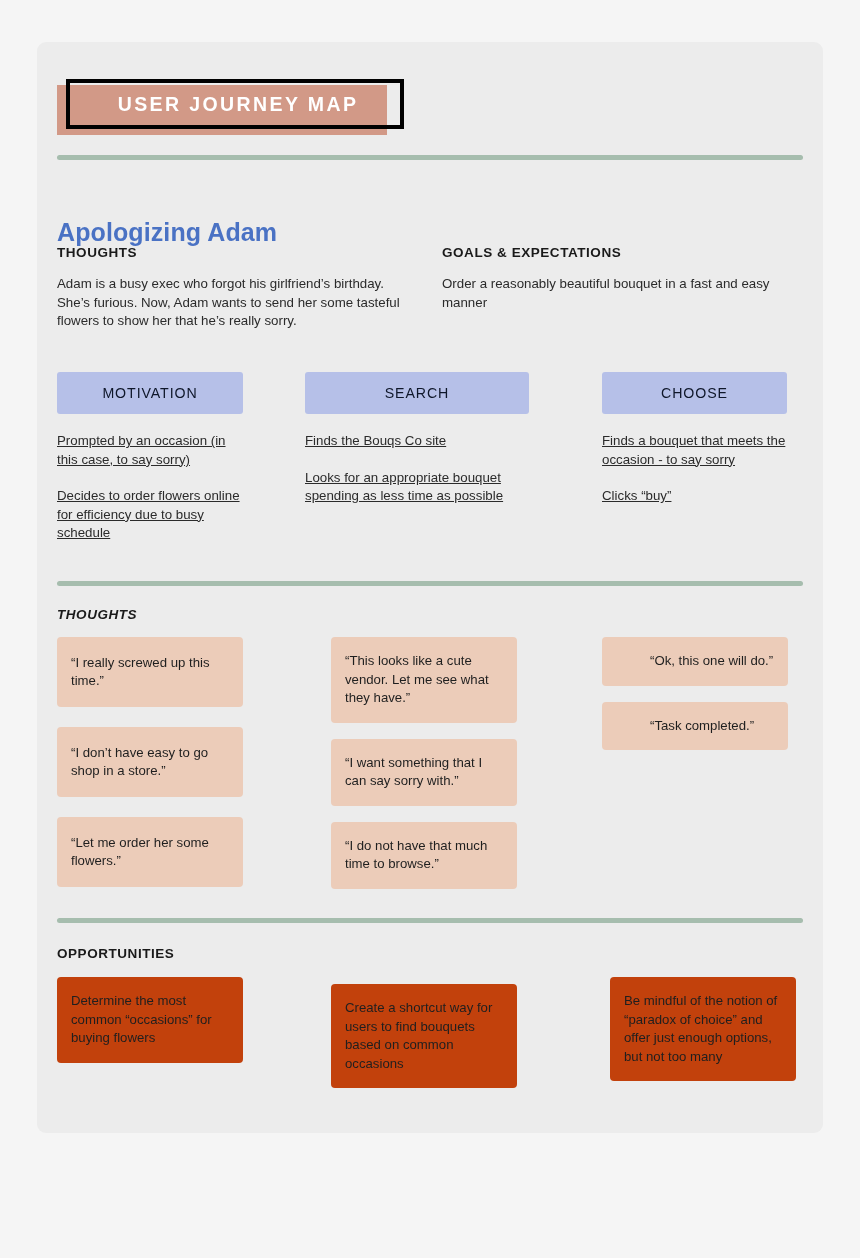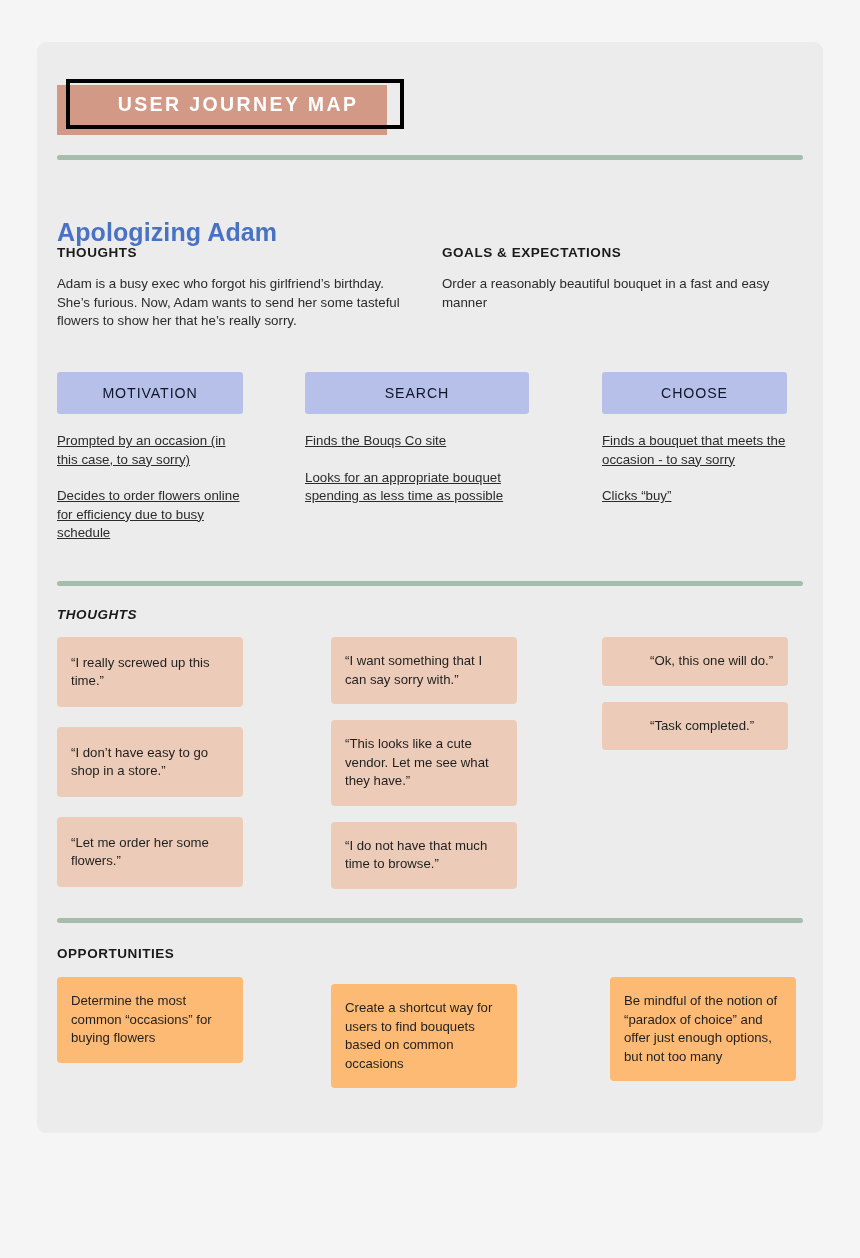--- a/index.html
+++ b/index.html
@@ -156,21 +156,21 @@
 
   .card {
     border-radius: 4px;
     padding: 15px 14px;
     font-size: 13.2px;
     line-height: 18.5px;
     color: #1f1f1f;
     box-sizing: border-box;
   }
   .thought-card { background: #ecccb9; }
-  .opp-card     { background: #fdba74; }
+  .opp-card     { background: #c2410c; }
 
   .thoughts-col.c0 .card { margin-bottom: 20px; min-height: 70px; }
   .thoughts-col.c1 .card { margin-bottom: 16px; }
   .thoughts-col.c2 .card { margin-bottom: 16px; }
   .opps-col .card { margin-bottom: 16px; }
   .card-col .card:last-child { margin-bottom: 0; }
 
   .thoughts-col.c0 .card { display: flex; align-items: center; }
   .thoughts-col.c2 .card { min-height: 48px; display: flex; align-items: center; padding-left: 48px; }
 </style>
@@ -223,22 +223,22 @@
 
   <div class="section-label lbl-thoughts">THOUGHTS</div>
 
   <div class="card-col thoughts-col c0">
     <div class="card thought-card">“I really screwed up this time.”</div>
     <div class="card thought-card">“I don’t have easy to go shop in a store.”</div>
     <div class="card thought-card">“Let me order her some flowers.”</div>
   </div>
 
   <div class="card-col thoughts-col c1">
+    <div class="card thought-card">“This looks like a cute vendor. Let me see what they have.”</div>
     <div class="card thought-card">“I want something that I can say sorry with.”</div>
-    <div class="card thought-card">“This looks like a cute vendor. Let me see what they have.”</div>
     <div class="card thought-card">“I do not have that much time to browse.”</div>
   </div>
 
   <div class="card-col thoughts-col c2">
     <div class="card thought-card">“Ok, this one will do.”</div>
     <div class="card thought-card">“Task completed.”</div>
   </div>
 
   <div class="divider d3"></div>
 

